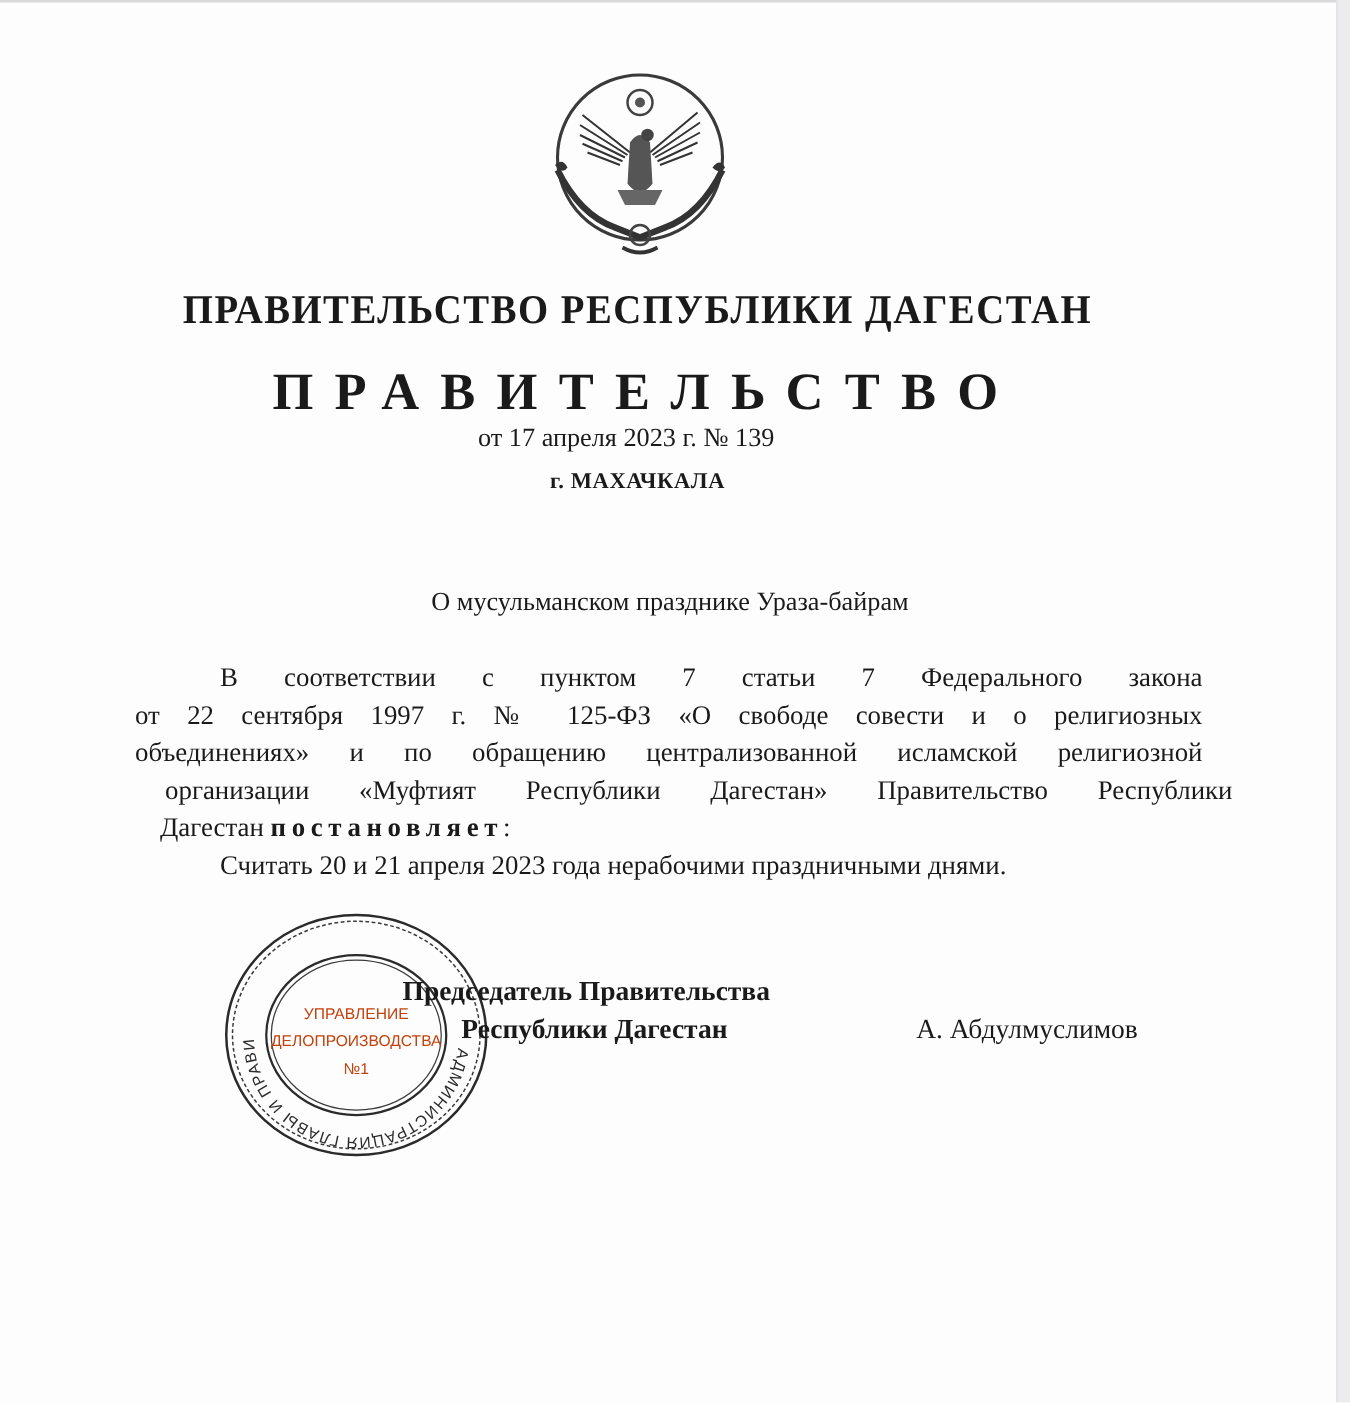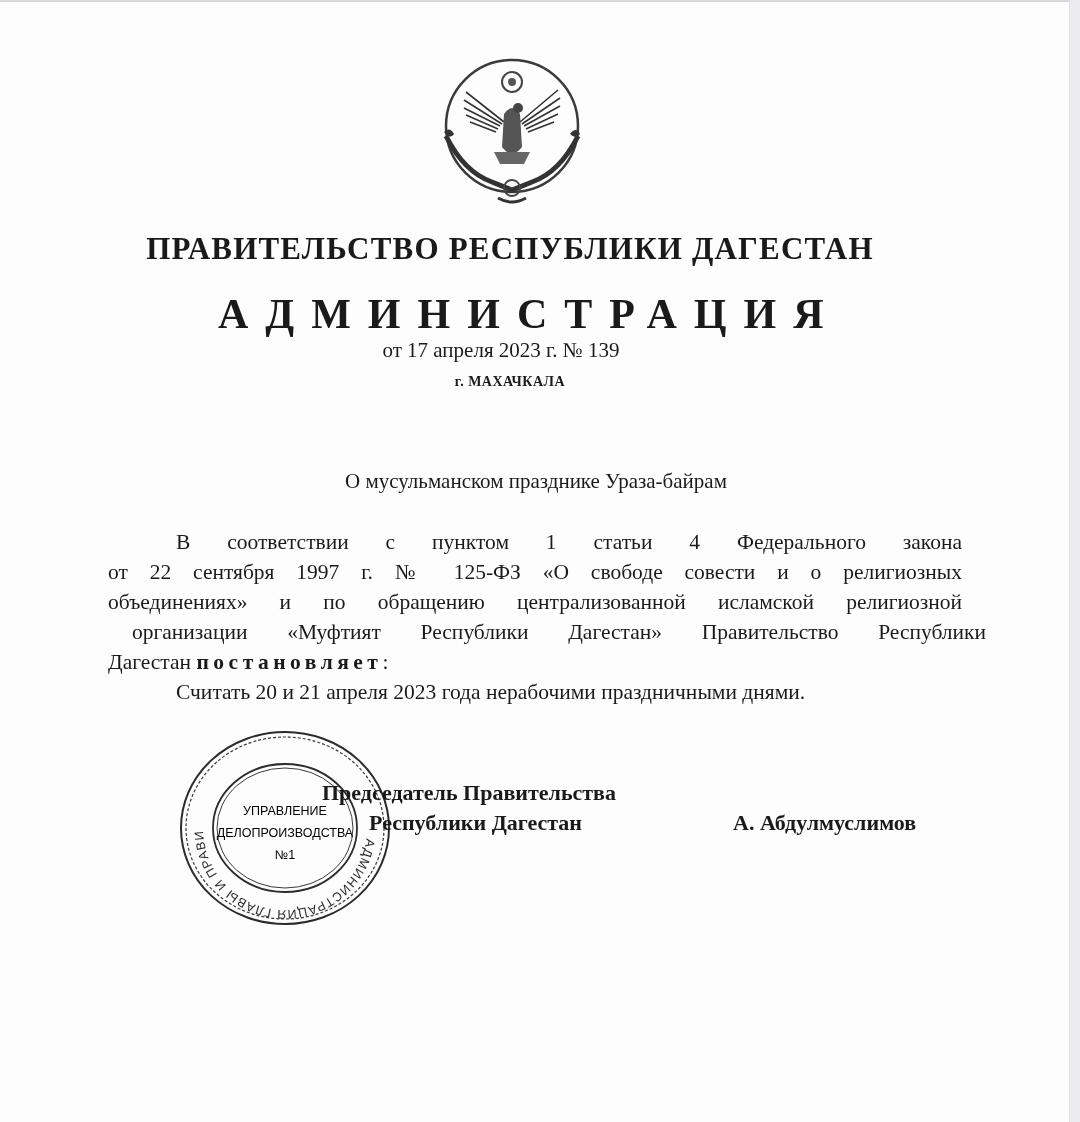--- a/index.html
+++ b/index.html
@@ -17,35 +17,35 @@
     .abs { position: absolute; white-space: nowrap; }
     .gov-title {
       left: 106px; top: 230px; width: 808px; text-align: center;
       font-size: 31px; font-weight: bold; letter-spacing: 1.2px; transform: scaleY(1.05);
     }
     .doc-type {
       left: 218px; top: 290px; width: 585px; text-align: center;
       font-size: 42px; font-weight: bold; letter-spacing: 17px;
     }
     .doc-date { left: 342px; top: 338px; width: 318px; text-align: center; font-size: 21px; font-weight: normal; }
-    .doc-city { left: 420px; top: 374px; width: 180px; text-align: center; font-size: 14px; font-weight: bold; letter-spacing: 0.5px; }
+    .doc-city { left: 420px; top: 374px; width: 180px; text-align: center; font-size: 18px; font-weight: bold; letter-spacing: 0.5px; }
 
     .subject { left: 276px; top: 469px; width: 520px; text-align: center; font-size: 21px; font-weight: normal; }
 
     .body-line { left: 108px; width: 854px; font-size: 21.5px; text-align: justify; text-align-last: justify; }
     .body-line.indent { left: 176px; width: 786px; }
     .body-line.left { text-align: left; text-align-last: left; }
     .spaced-bold { font-weight: bold; letter-spacing: 4.5px; }
 
     .sig-title { left: 322px; font-size: 22px; font-weight: bold; }
-    .sig-name { left: 733px; top: 810px; font-size: 22px; font-weight: bold; }
+    .sig-name { left: 733px; top: 810px; font-size: 22px; font-weight: normal; }
 
     .stamp { position: absolute; left: 176px; top: 728px; width: 218px; height: 200px; }
     .stamp-center { position: absolute; left: 176px; width: 218px; text-align: center;
-      font-family: "Liberation Sans", "DejaVu Sans", sans-serif; font-size: 12.5px; color: #000000; }
+      font-family: "Liberation Sans", "DejaVu Sans", sans-serif; font-size: 12.5px; color: #c2410c; }
   </style>
 </head>
 <body>
 
 <div class="top-edge"></div>
 <div class="right-edge"></div>
 
 <svg class="emblem" viewBox="0 0 156 156">
   <circle cx="78" cy="74" r="66" fill="none" stroke="#3a3a3a" stroke-width="2.5"></circle>
   <circle cx="78" cy="30" r="10" fill="none" stroke="#444" stroke-width="2"></circle>
@@ -59,31 +59,31 @@
   <circle cx="84" cy="56" r="5" fill="#444"></circle>
   <path d="M60 100 L96 100 L90 112 L66 112 Z" fill="#666"></path>
 
   <path d="M12 84 Q30 120 58 130 L78 138 L98 130 Q126 120 144 84" fill="none" stroke="#333" stroke-width="5"></path>
   <path d="M10 80 q6 -6 10 2 q-4 6 -10 -2 z M136 82 q6 -8 10 0 q-4 6 -10 0z" fill="#333"></path>
   <circle cx="78" cy="136" r="8" fill="none" stroke="#444" stroke-width="2"></circle>
   <path d="M64 146 q14 8 28 0" stroke="#333" stroke-width="3" fill="none"></path>
 </svg>
 
 <div class="abs gov-title">ПРАВИТЕЛЬСТВО РЕСПУБЛИКИ ДАГЕСТАН</div>
-<div class="abs doc-type">АДМИНИСТРАЦИЯ</div>
+<div class="abs doc-type">ПРАВИТЕЛЬСТВО</div>
 <div class="abs doc-date">от 17 апреля 2023 г. № 139</div>
 <div class="abs doc-city">г. МАХАЧКАЛА</div>
 
 <div class="abs subject">О мусульманском празднике Ураза-байрам</div>
 
-<div class="abs body-line indent" style="top:530px;">В соответствии с пунктом 1 статьи 4 Федерального закона</div>
+<div class="abs body-line indent" style="top:530px;">В соответствии с пунктом 7 статьи 7 Федерального закона</div>
 <div class="abs body-line" style="top:560px;">от 22 сентября 1997 г. № 125-ФЗ «О свободе совести и о религиозных</div>
 <div class="abs body-line" style="top:590px;">объединениях» и по обращению централизованной исламской религиозной</div>
 <div class="abs body-line" style="top:620px;margin-left:24px;">организации «Муфтият Республики Дагестан» Правительство Республики</div>
-<div class="abs body-line left" style="top:650px;"><span>Дагестан </span><span class="spaced-bold">постановляет</span><span>:</span></div>
+<div class="abs body-line left" style="top:650px;margin-left:20px;"><span>Дагестан </span><span class="spaced-bold">постановляет</span><span>:</span></div>
 <div class="abs body-line indent left" style="top:680px; left:176px;">Считать 20 и 21 апреля 2023 года нерабочими праздничными днями.</div>
 
 <svg class="stamp" viewBox="0 0 218 200">
   <defs>
     <path id="ringPath" d="M109 100 m -82 0 a 82 82 0 1 1 164 0 a 82 82 0 1 1 -164 0"></path>
   </defs>
   <ellipse cx="109" cy="100" rx="104" ry="96" fill="none" stroke="#2b2b2b" stroke-width="2"></ellipse>
   <ellipse cx="109" cy="100" rx="99" ry="91" fill="none" stroke="#3a3a3a" stroke-width="1.2" stroke-dasharray="3 2"></ellipse>
   <ellipse cx="109" cy="100" rx="72" ry="64" fill="none" stroke="#2b2b2b" stroke-width="1.8"></ellipse>
   <ellipse cx="109" cy="100" rx="68" ry="60" fill="none" stroke="#3a3a3a" stroke-width="1"></ellipse>

